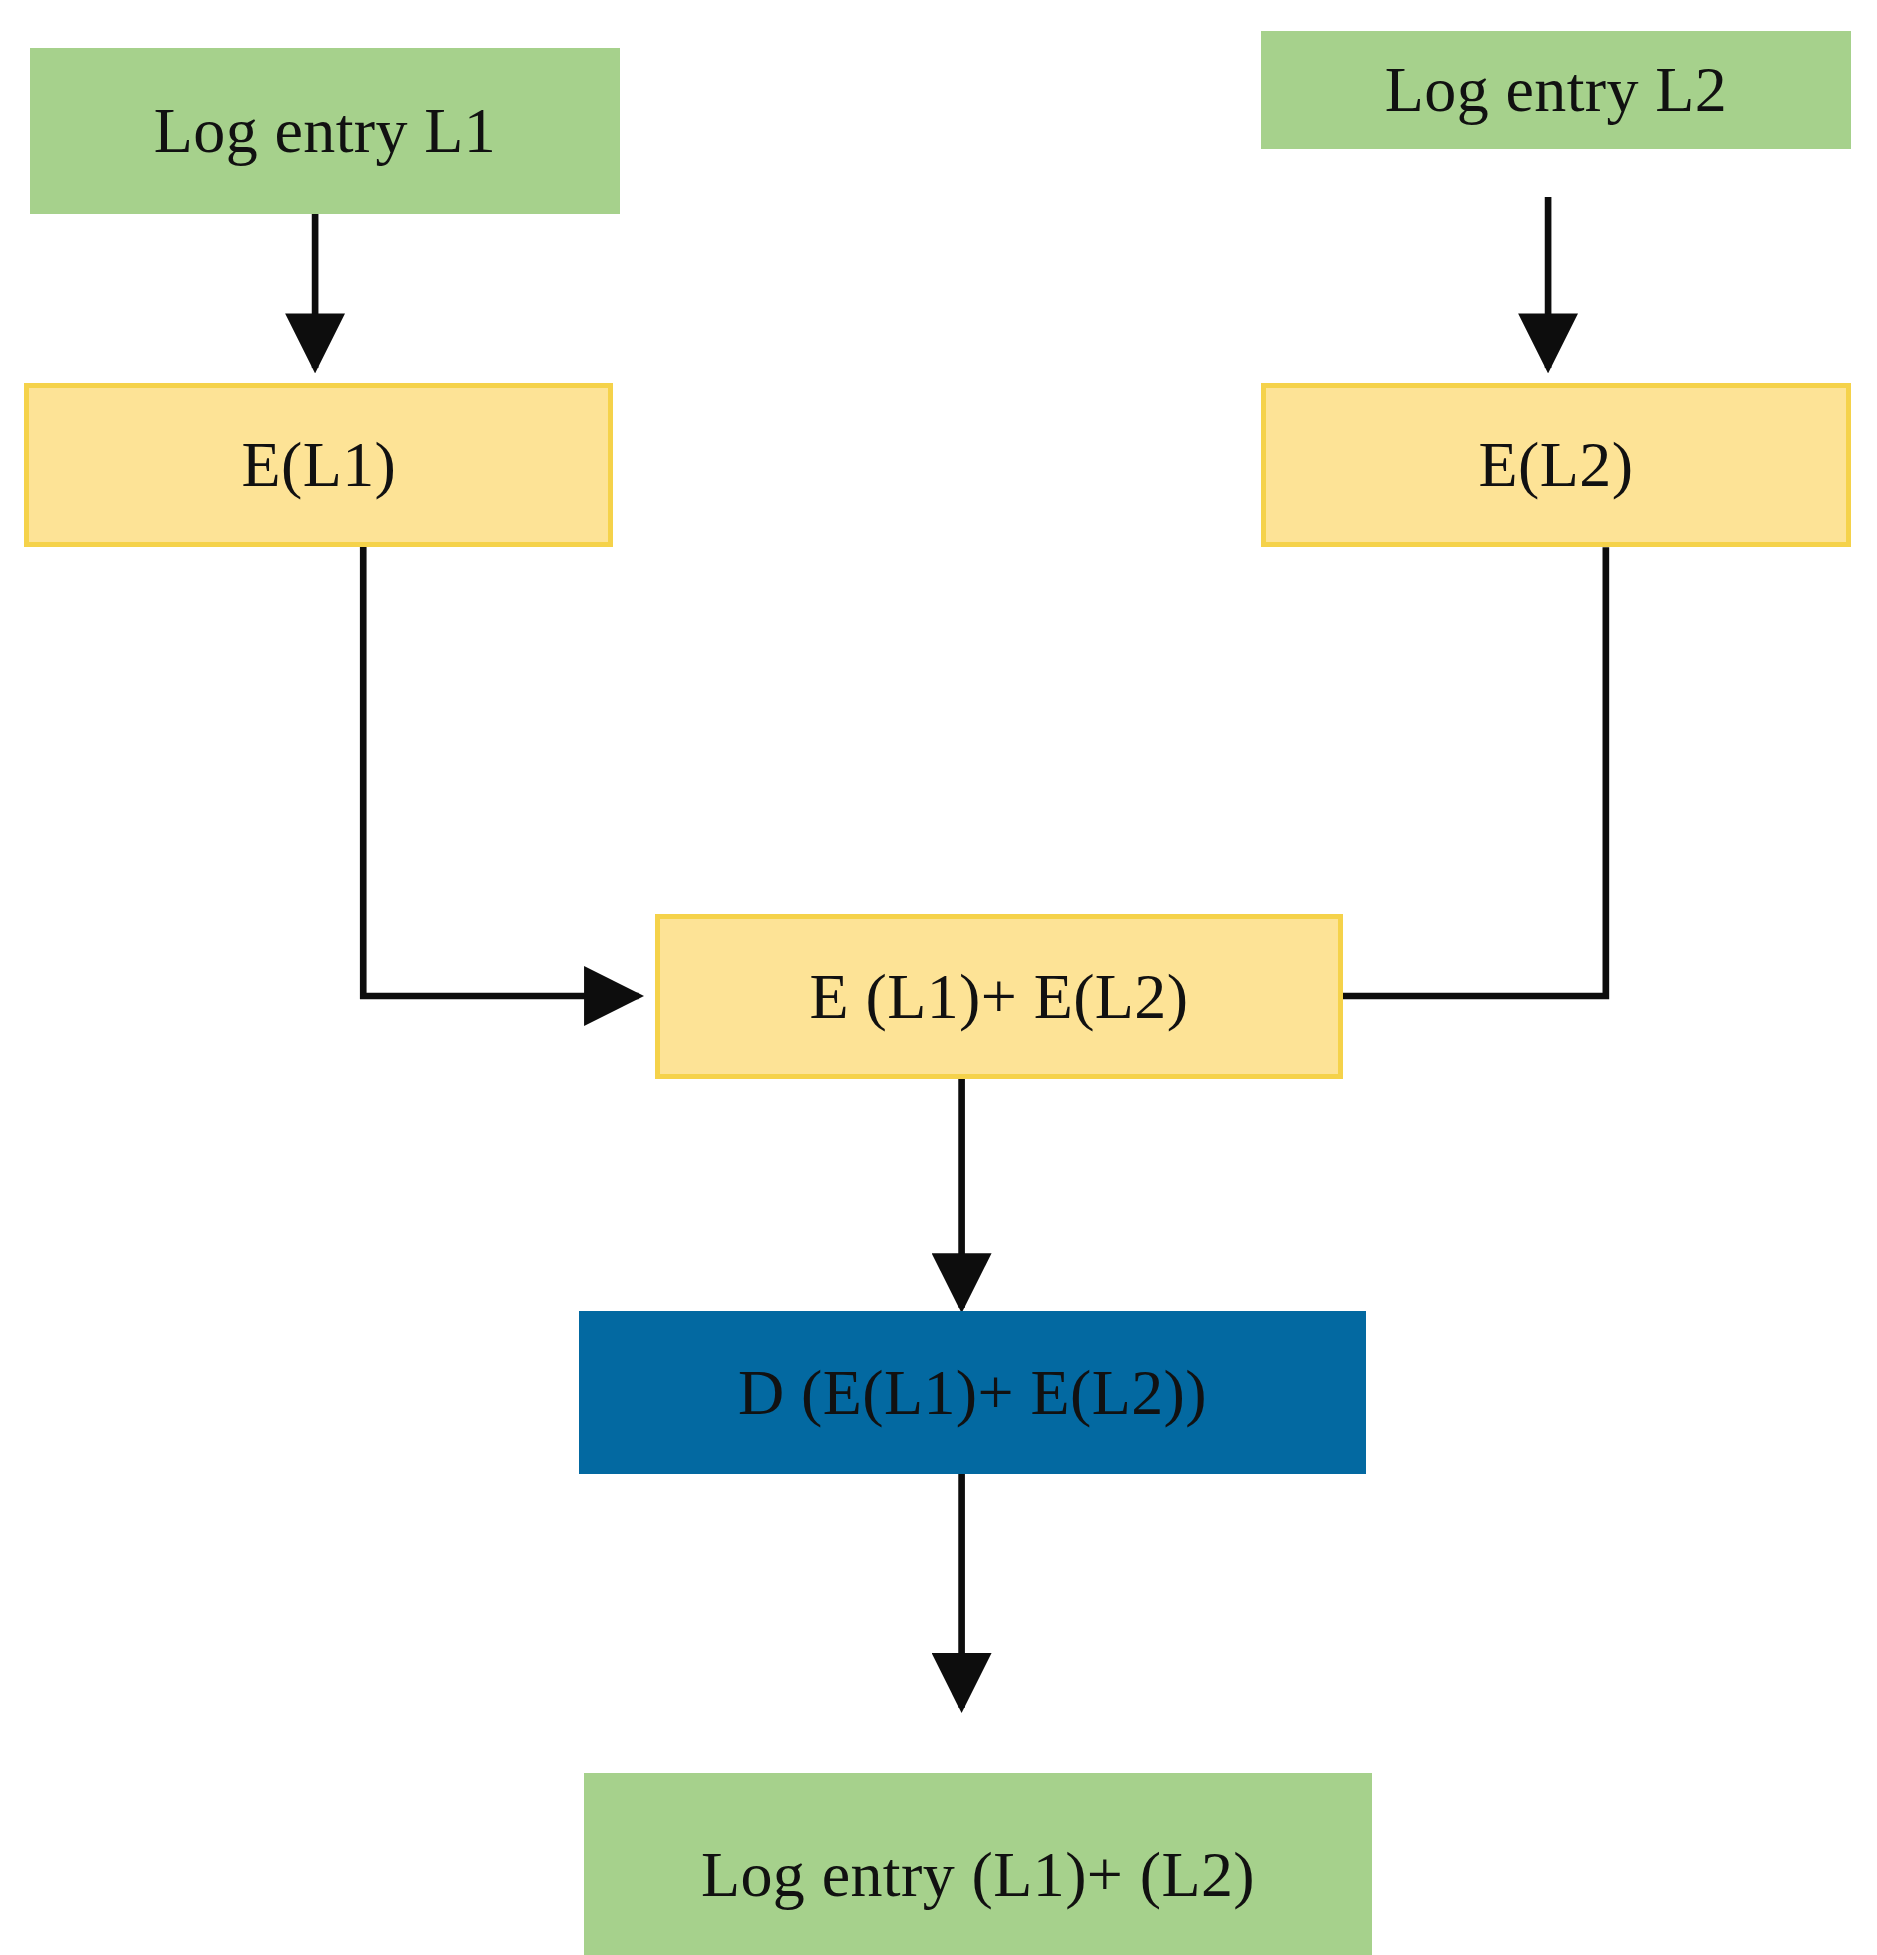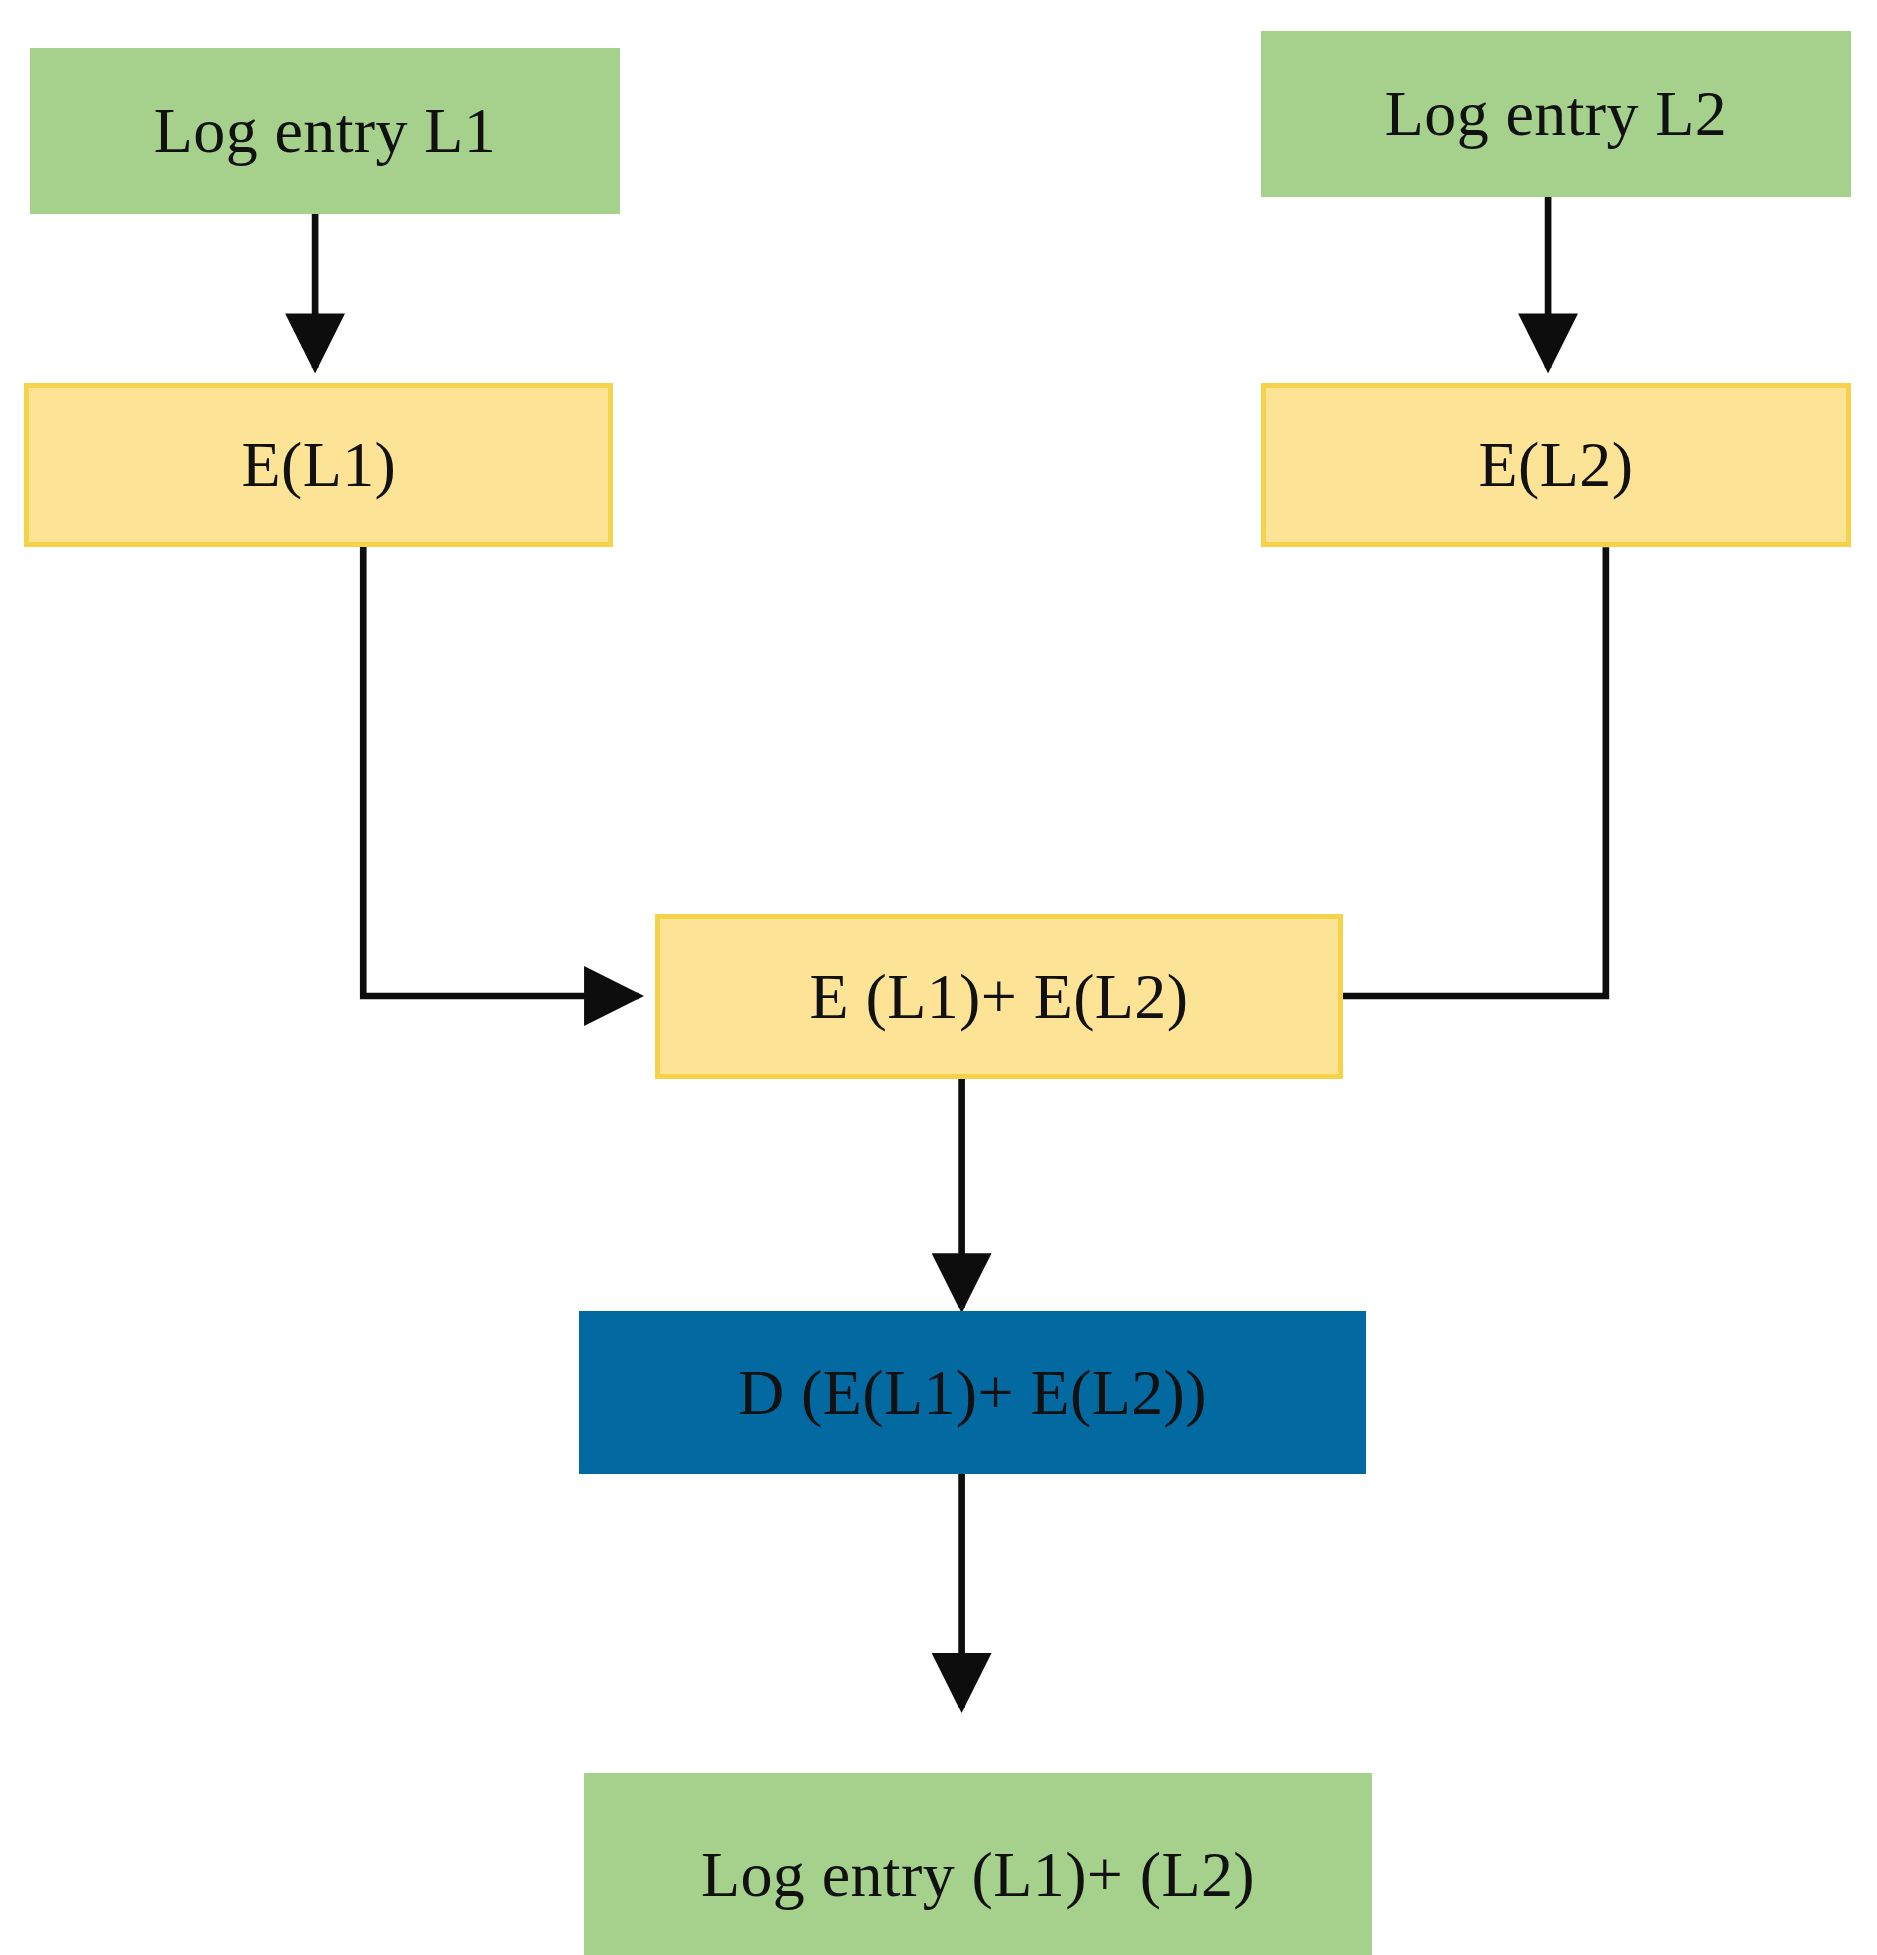--- a/index.html
+++ b/index.html
@@ -89,21 +89,21 @@
 
     <g>
       <line x1="1298" y1="1990" x2="1298" y2="2306" stroke="#0d0d0d" stroke-width="9" marker-end="url(#arrowhead)"></line>
     </g>
   </svg>
 
   <div class="node node-green" style="left:30px; top:48px; width:590px; height:166px;">
     <span class="node-label">Log entry L1</span>
   </div>
 
-  <div class="node node-green" style="left:1261px; top:31px; width:590px; height:166px;">
+  <div class="node node-green" style="left:1261px; top:31px; width:590px; height:118px;">
     <span class="node-label">Log entry L2</span>
   </div>
 
   <div class="node node-yellow" style="left:24.4px; top:383px; width:589px; height:164px;">
     <span class="node-label">E(L1)</span>
   </div>
 
   <div class="node node-yellow" style="left:1261px; top:383px; width:590px; height:164px;text-align:center;">
     <span class="node-label">E(L2)</span>
   </div>

